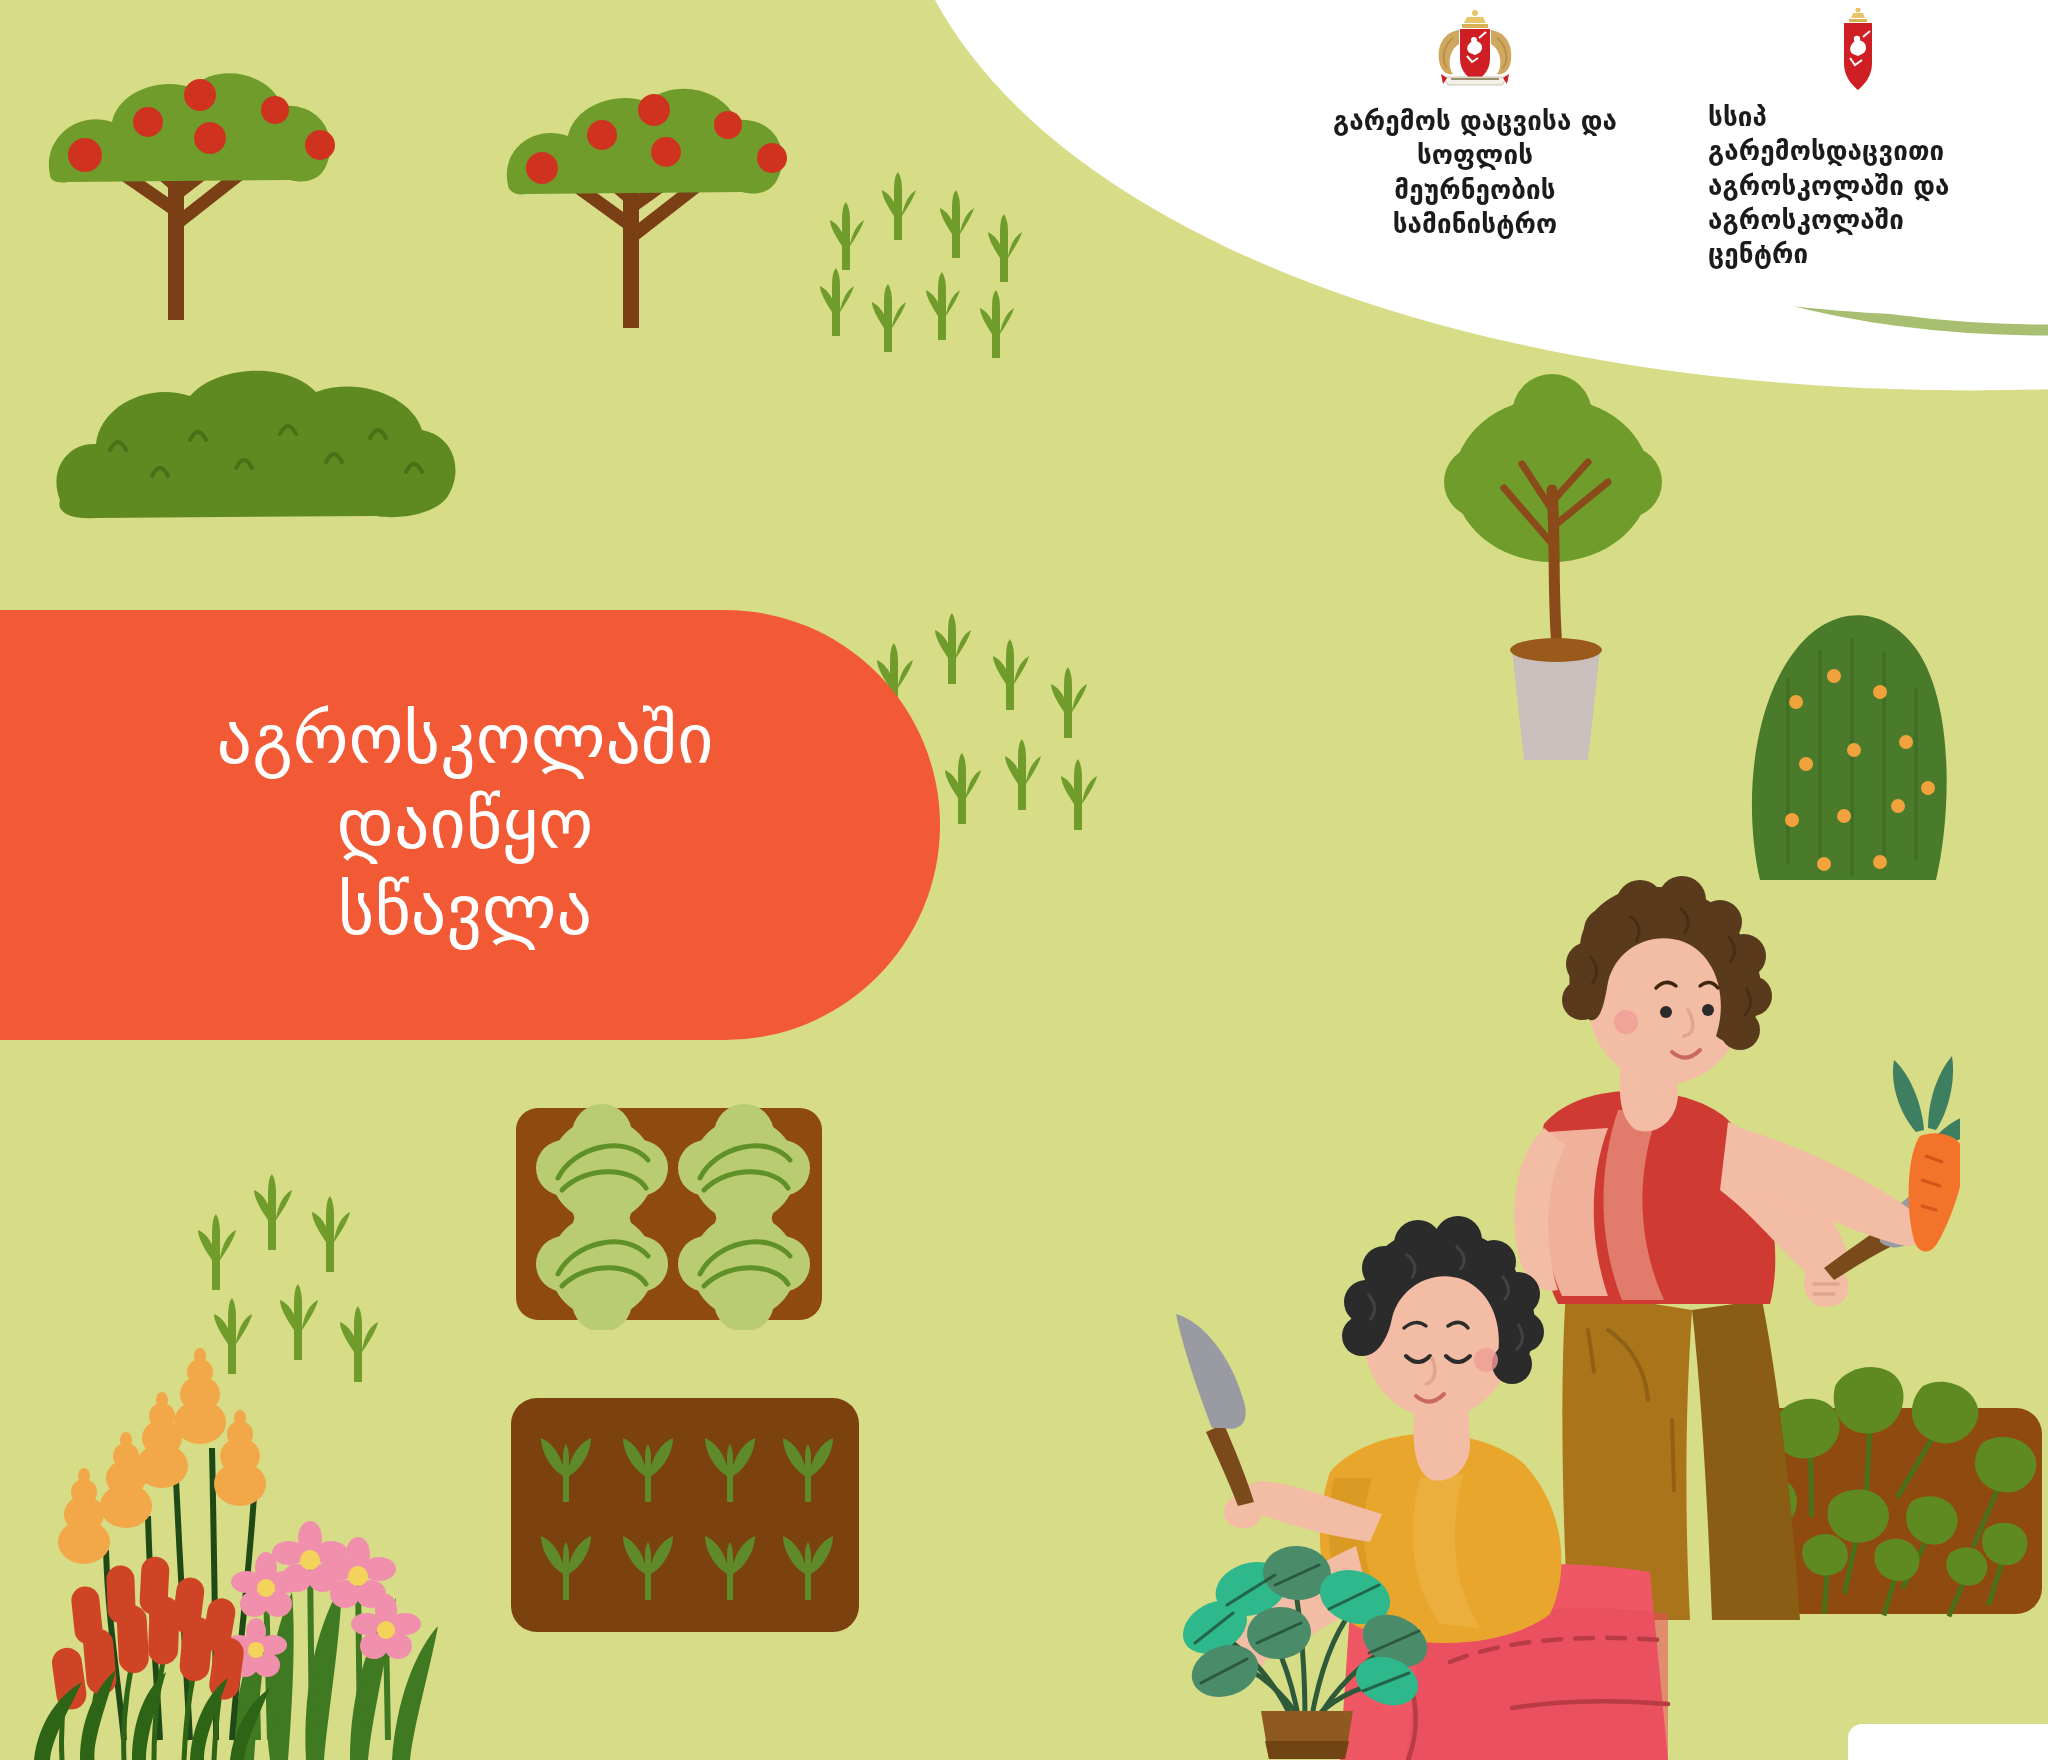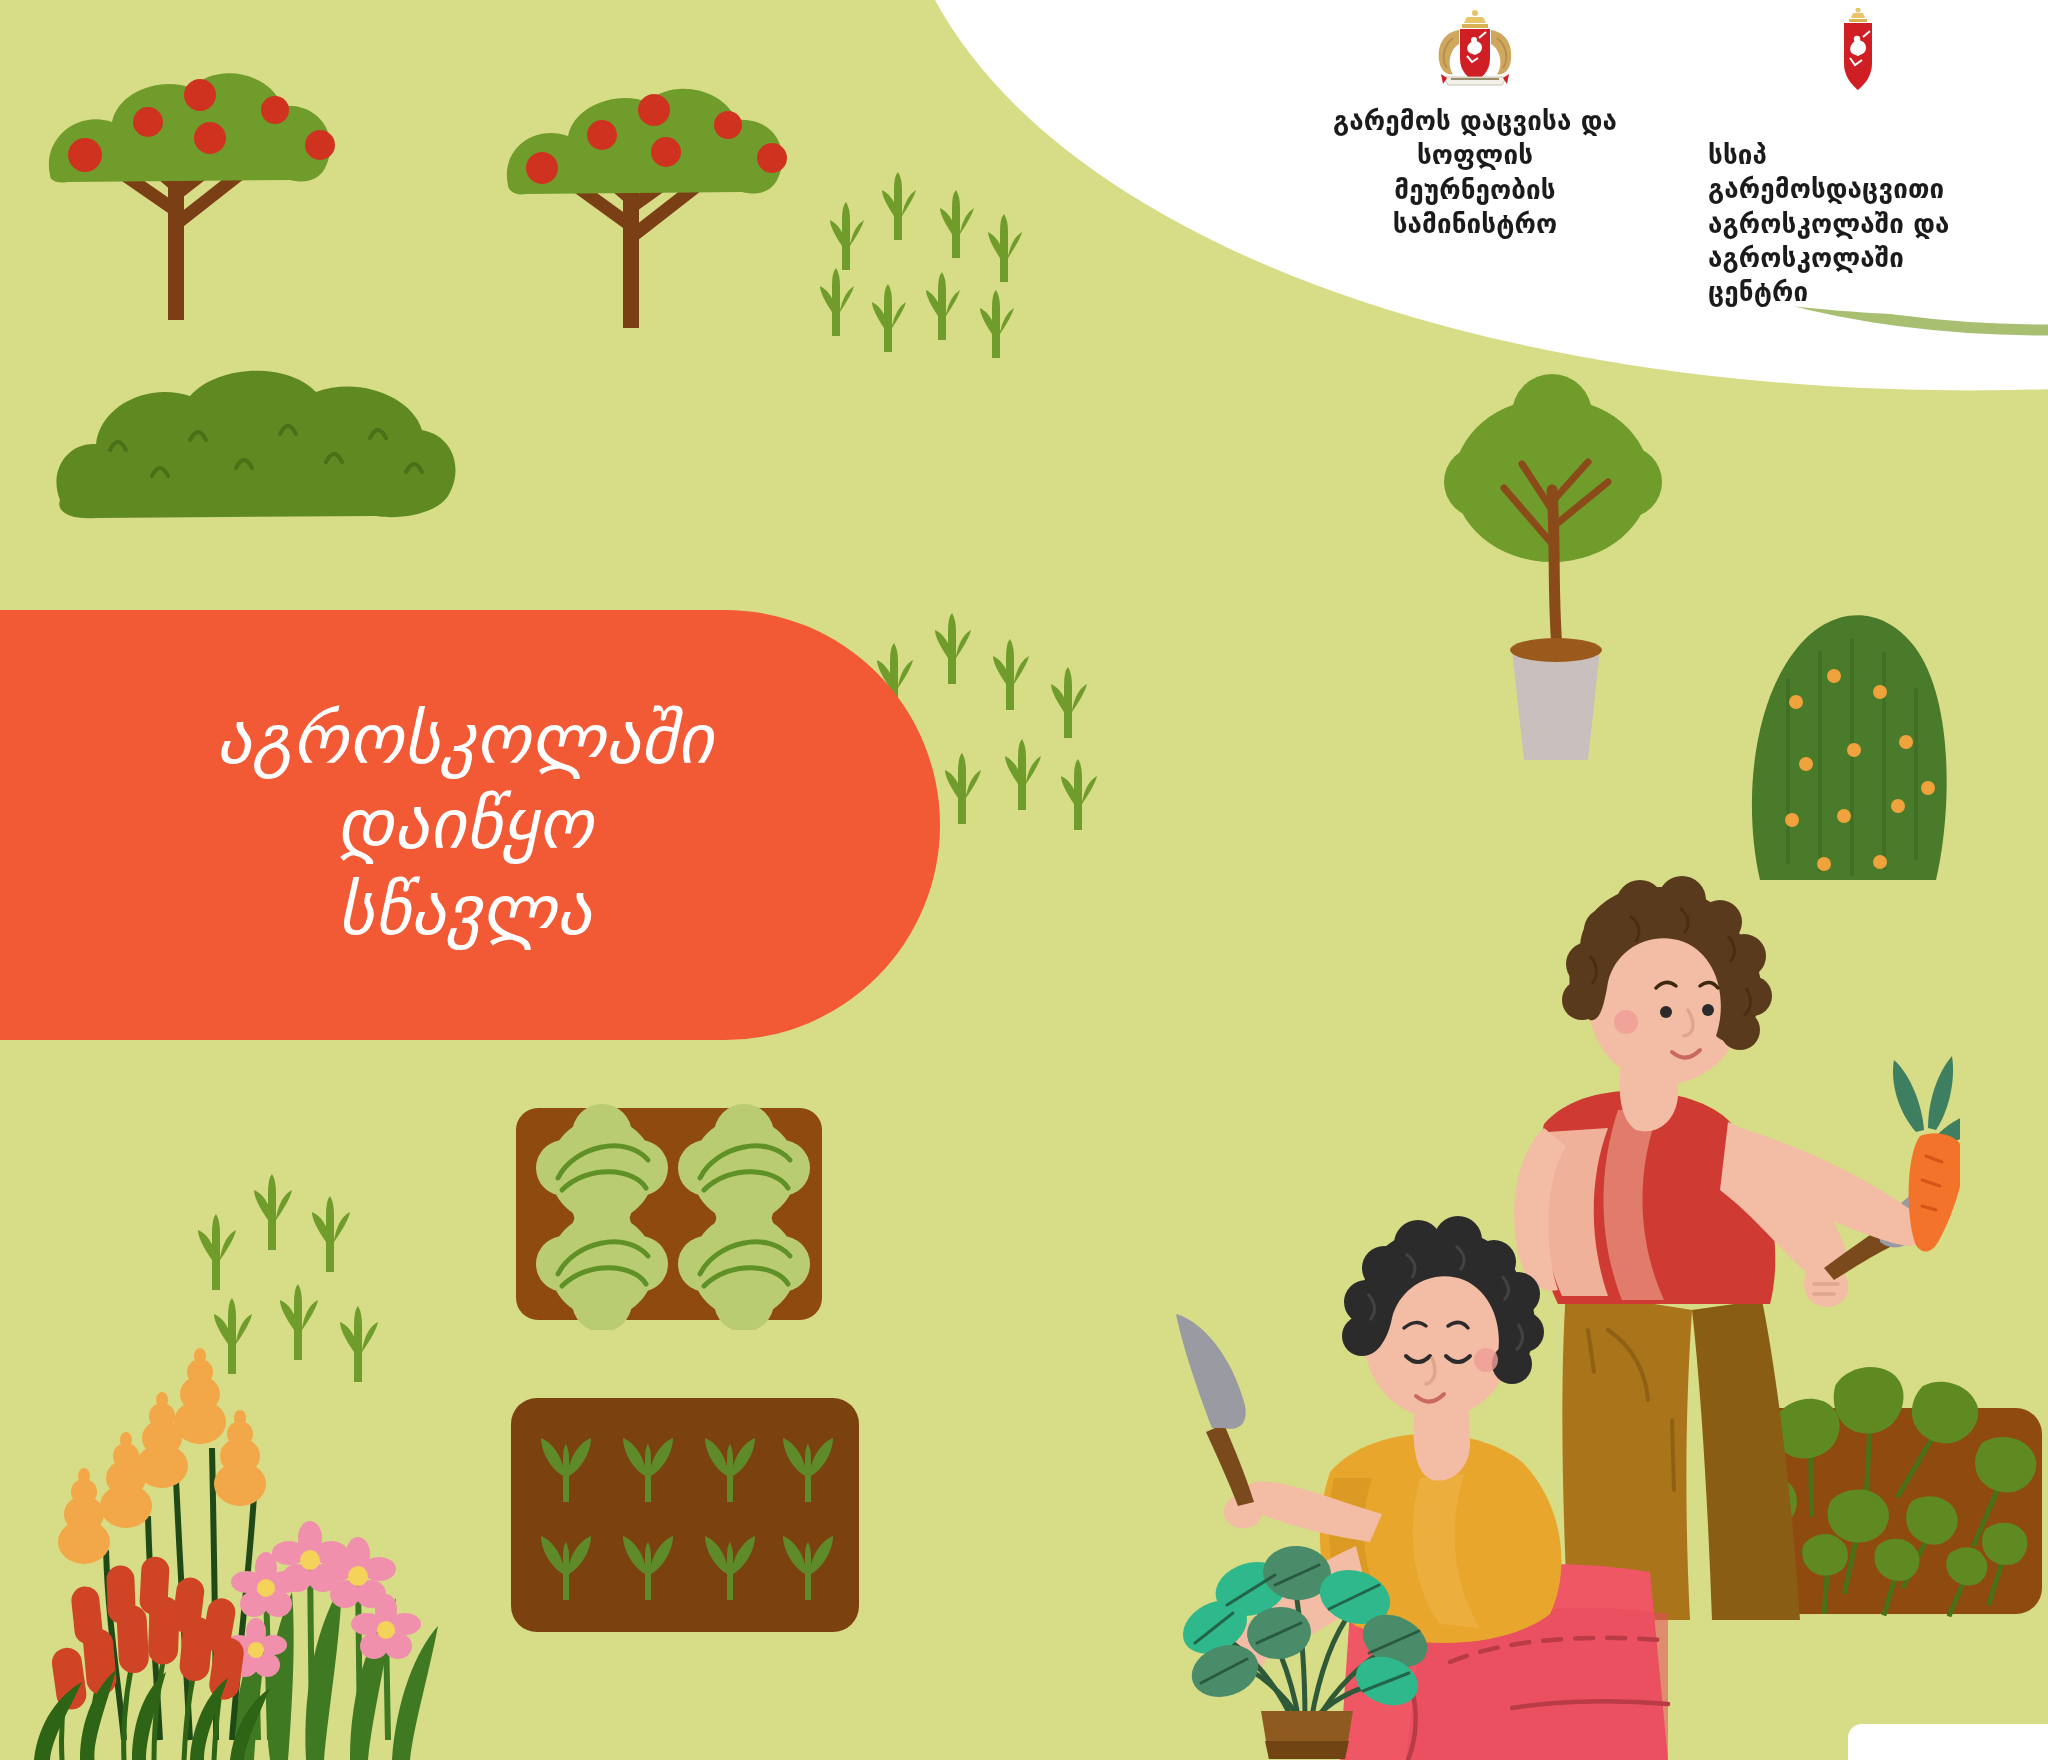--- a/index.html
+++ b/index.html
@@ -35,21 +35,21 @@
     gap: 68px;
     z-index: 40;
   }
   .logo-block {
     display: flex;
     flex-direction: column;
     align-items: center;
     text-align: center;
   }
   .logo-block.left  { width: 330px; }
-  .logo-block.right { width: 300px; gap: 38px; }
+  .logo-block.right { width: 300px; }
   .emblem-wide { width: 92px; height: 86px; }
   .emblem-tall { width: 52px; height: 82px; }
   .logo-text {
     margin-top: 10px;
     font-size: 26px;
     font-weight: 700;
     line-height: 1.32;
     color: #1b1b1b;
     letter-spacing: .1px;
   }
@@ -68,21 +68,21 @@
   }
   #title-text {
     margin-left: 110px;
     color: #ffffff;
     font-size: 70px;
     line-height: 1.22;
     font-weight: 400;
     text-align: center;
     font-family: "DejaVu Sans", "Liberation Sans", sans-serif;
   }
-  #title-text div { white-space: nowrap; font-style: italic; }
+  #title-text div { white-space: nowrap; }
 </style>
 </head>
 <body>
 
 <div id="poster">
 
   <div class="abs" id="header-white"></div>
   <svg class="abs" style="top:0;right:0;width:1100px;height:360px;z-index:5" viewBox="0 0 1100 360">
     <path d="M 1100 330 C 820 330 640 240 520 120 C 430 30 380 -20 330 -60" fill="none" stroke="#a8bf72" stroke-width="11" stroke-linecap="round"></path>
   </svg>

